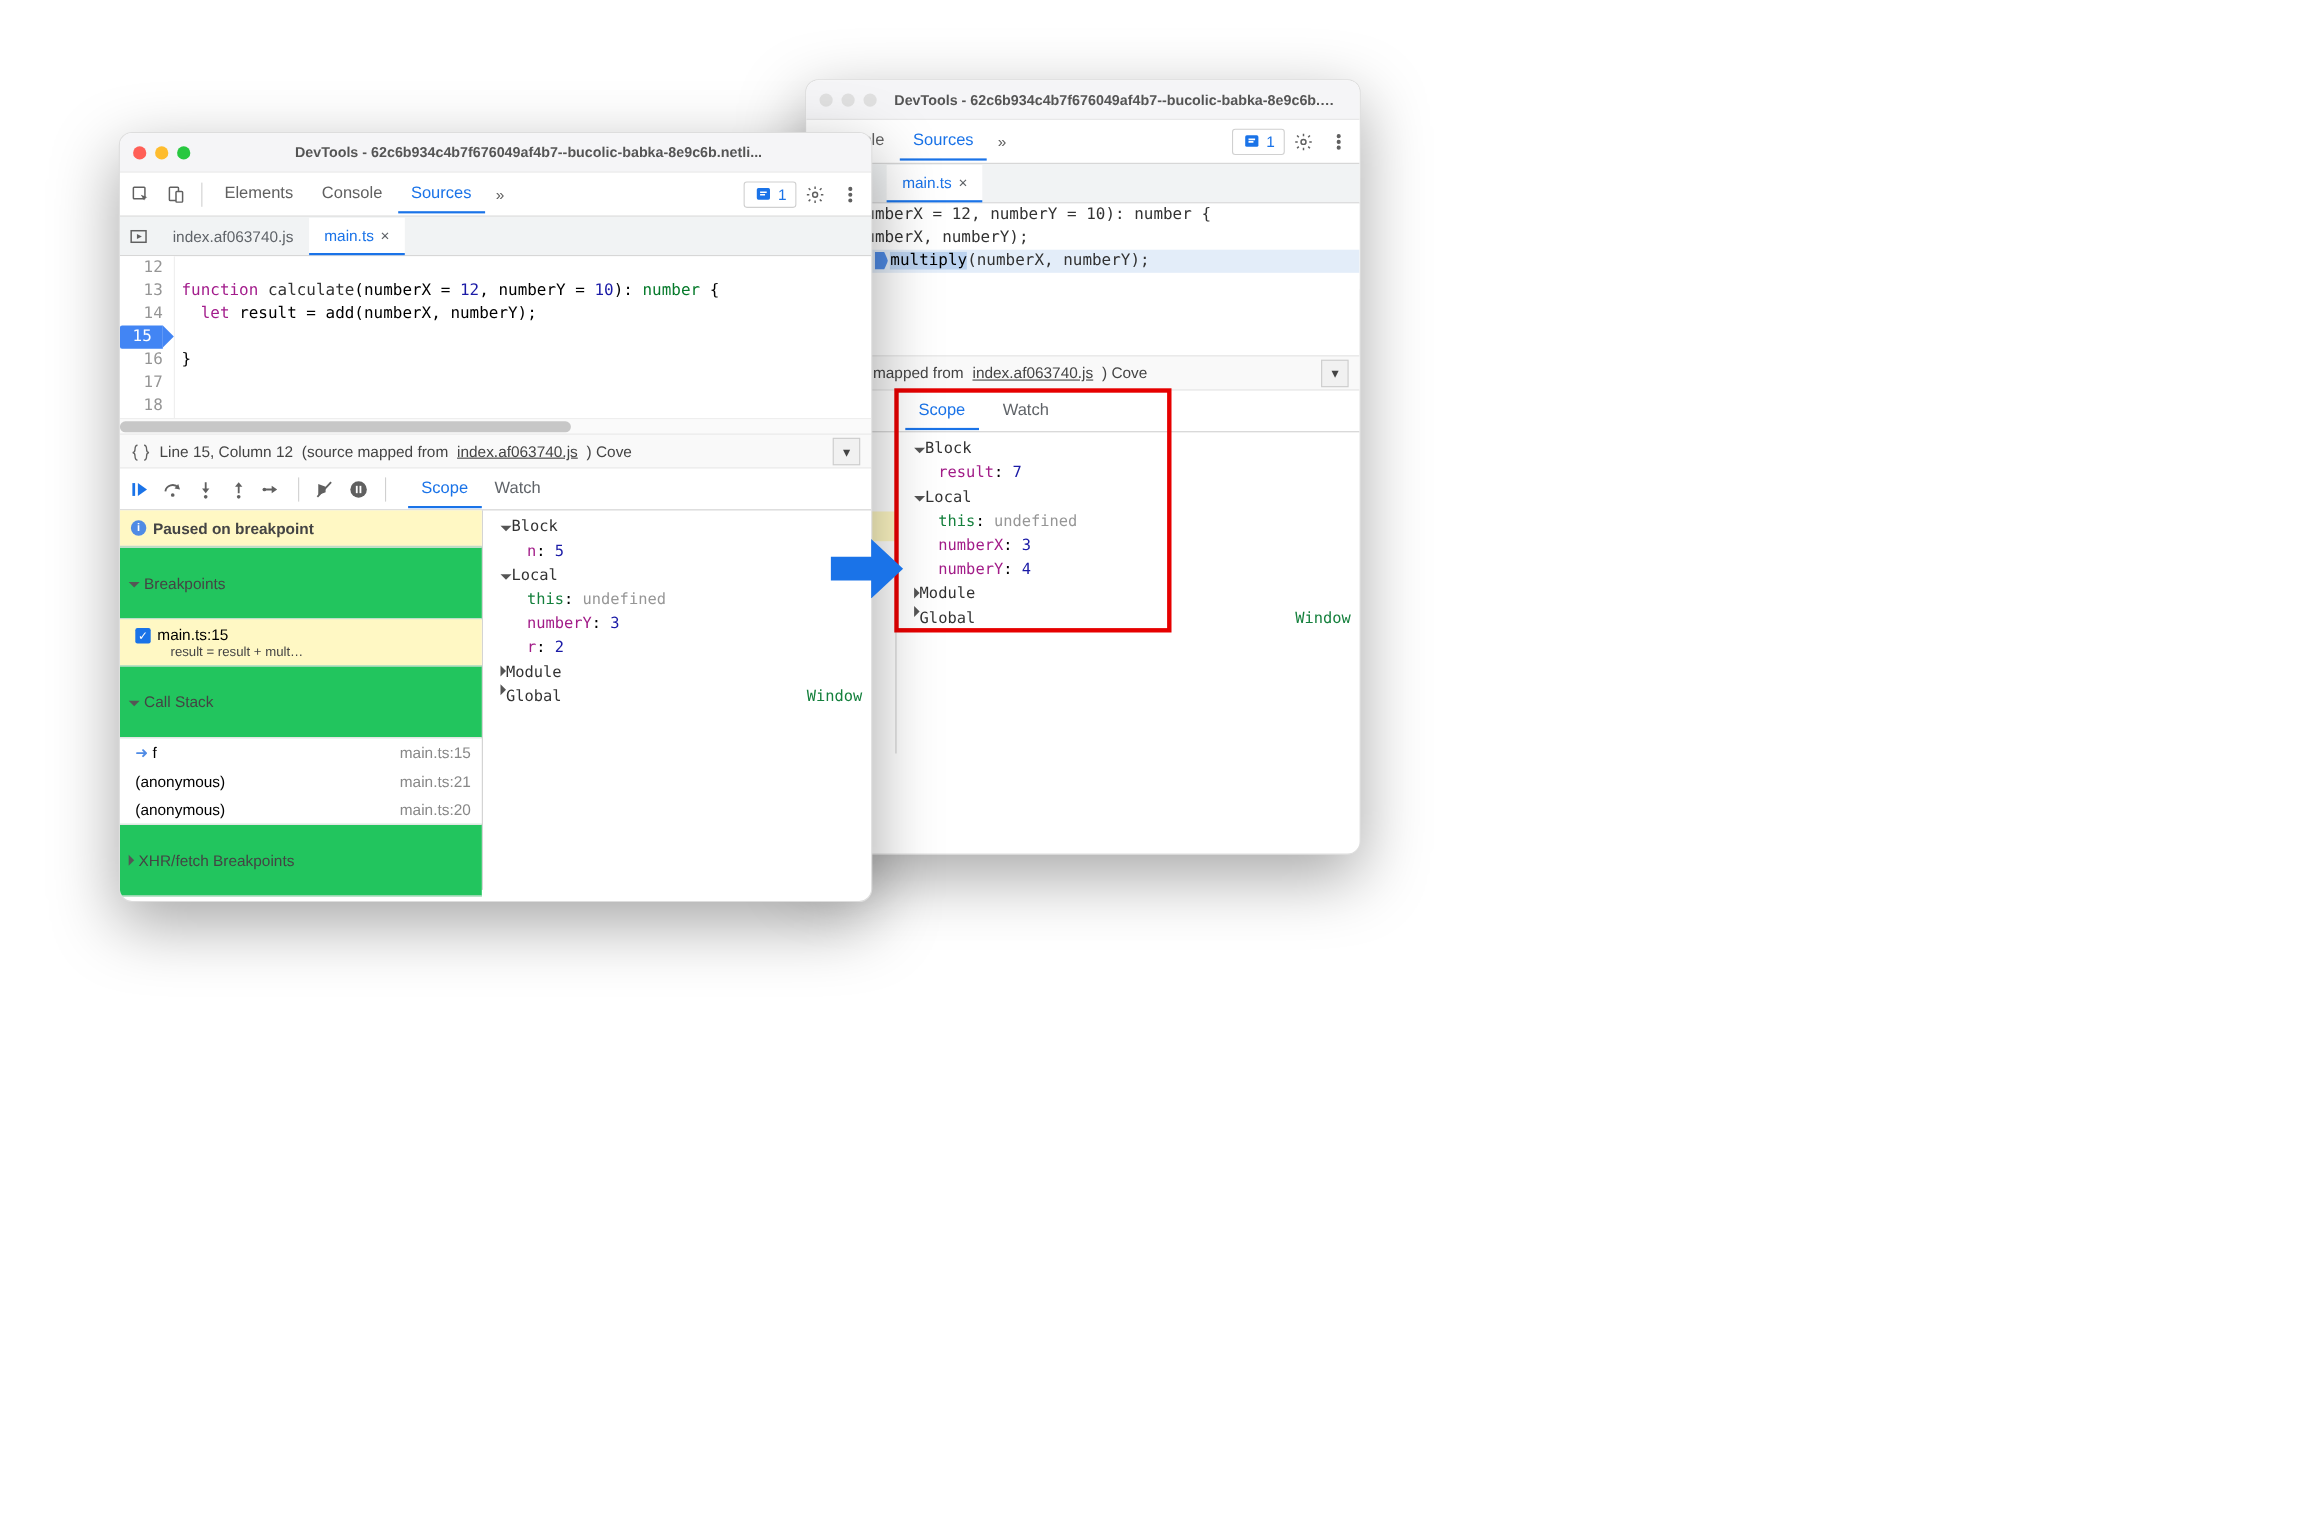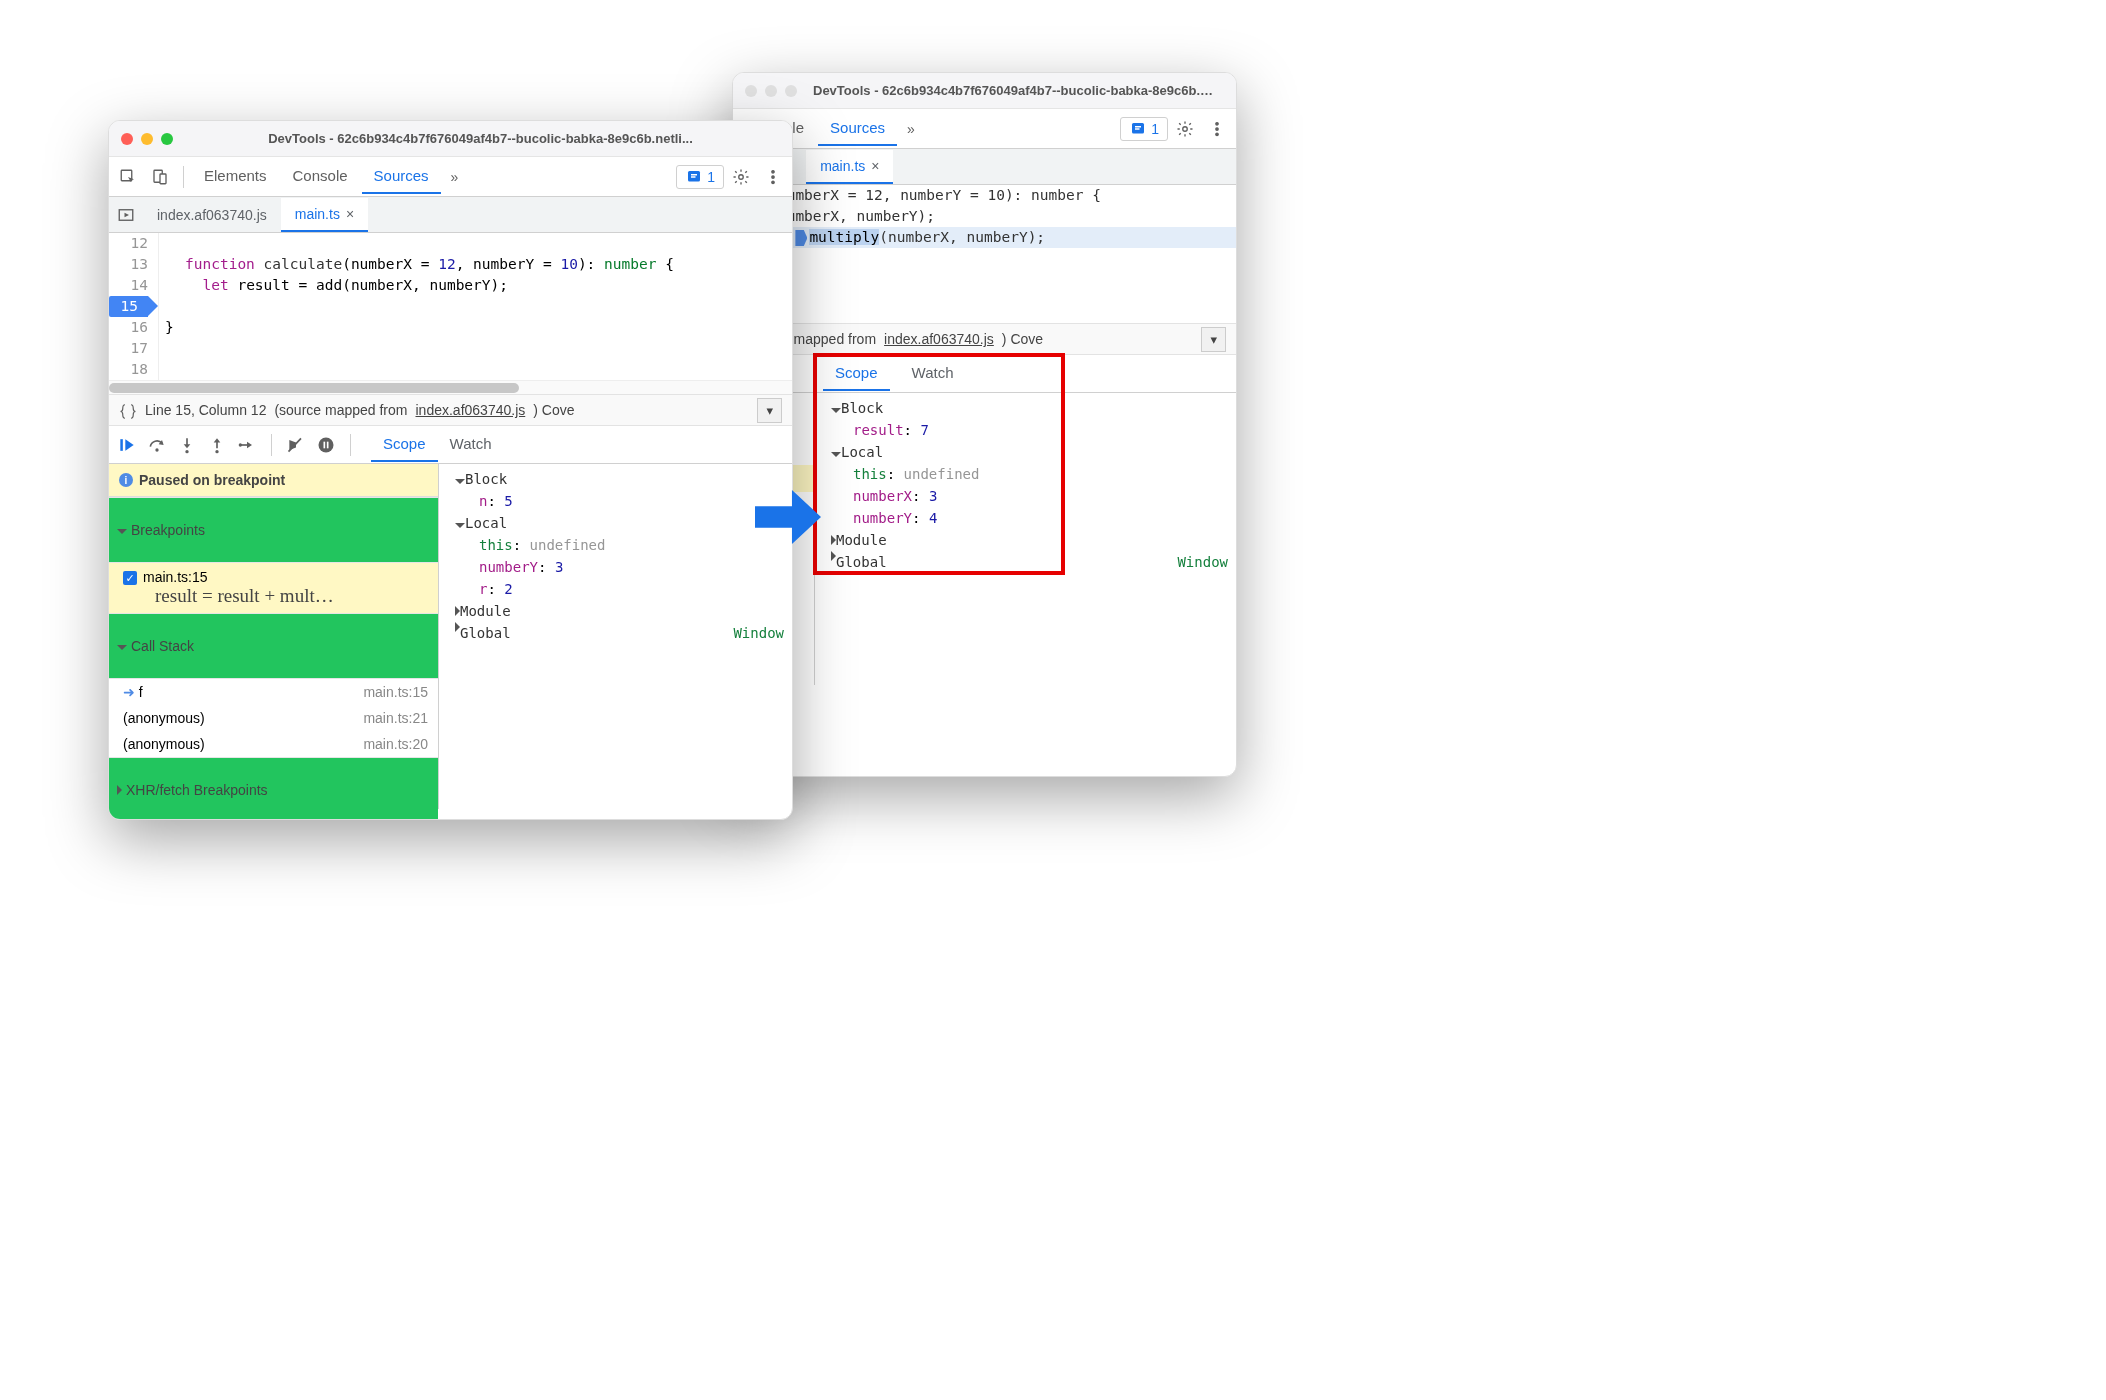--- a/index.html
+++ b/index.html
@@ -25,21 +25,21 @@
 .filetabs .ftab.active { color: #1a73e8; border-bottom: 2px solid #1a73e8; background: #fff; }
 .filetabs .ftab .close { margin-left: 6px; color: #5f6368; }
 .code-area { display: flex; background: #fff; font-family: Menlo, Consolas, monospace; font-size: 14.5px; line-height: 21px; position: relative; }
 .gutter { width: 50px; text-align: right; color: #969696; padding-right: 10px; user-select: none; background: #fff; border-right: 1px solid #eee; }
 .gutter .ln { height: 21px; }
 .gutter .bp { background: #4285f4; color: #fff; border-radius: 2px 0 0 2px; position: relative; padding-right: 10px; }
 .gutter .bp::after { content: ''; position: absolute; right: -10px; top: 0; border: 10.5px solid transparent; border-left-color: #4285f4; border-right: 0; }
 .codelines { flex: 1; }
 .codeline { height: 21px; padding-left: 6px; white-space: pre; }
 .hl { background: #e3edf9; }
-.kw { color: #a31d8c; margin-left: 20px; }
+.kw { color: #a31d8c; }
 .type { color: #067a2b; }
 .fn { color: #333; }
 .num { color: #1a1aa6; }
 .txt { color: #333; }
 .marker { display: inline-block; width: 12px; height: 16px; background: #4f8be5; -webkit-clip-path: polygon(0 0, 70% 0, 100% 50%, 70% 100%, 0 100%); clip-path: polygon(0 0, 70% 0, 100% 50%, 70% 100%, 0 100%); vertical-align: middle; margin-right: 2px; }
 .marker.outline { background: #fff; box-shadow: inset 0 0 0 1.5px #4f8be5; }
 .hscroll { height: 14px; background: #fafafa; position: relative; border-top: 1px solid #eee; }
 .hthumb { position: absolute; left: 0; top: 2px; height: 10px; width: 60%; background: #c7c7c7; border-radius: 5px; }
 .statusbar { height: 32px; display: flex; align-items: center; padding: 0 10px; border-top: 1px solid #e3e3e3; border-bottom: 1px solid #e3e3e3; font-size: 14px; color: #444; background: #f9f9f9; gap: 8px; }
 .statusbar .link { text-decoration: underline; }
@@ -51,21 +51,21 @@
 .panels-row { display: flex; flex: 1; min-height: 0; }
 .left-panel { width: 330px; border-right: 1px solid #d0d0d0; display: flex; flex-direction: column; font-size: 14px; }
 .paused { background: #fff8c4; padding: 8px 10px; color: #444; font-weight: 600; display: flex; align-items: center; gap: 6px; border-bottom: 1px solid #ddd;}
 .info-ic { display:inline-flex; width:14px; height:14px; border-radius:50%; background:#4f8be5; color:#fff; align-items:center; justify-content:center; font-size:10px; font-weight:bold;}
 .section-head { padding: 24px 8px; background: #22c55e; border-bottom: 1px solid #e5e5e5; border-top: 1px solid #e5e5e5; color: #444; display:flex; align-items:center; gap:4px;}
 .tri { display:inline-block; width:0; height:0; border:5px solid transparent; }
 .tri.down { border-top-color:#555; border-bottom:0; margin-top:3px;}
 .tri.right { border-left-color:#555; border-right:0;}
 .bp-item { padding: 6px 10px 6px 14px; background: #fff8c4; }
 .bp-item .chk { width:14px; height:14px; background:#1a73e8; border-radius:2px; display:inline-flex; align-items:center; justify-content:center; color:#fff; font-size:11px; margin-right:6px; vertical-align:middle;}
-.bp-item .bp-code { font-family: Liberation Serif, serif; font-size: 19px; color:#444; padding-left: 32px; white-space:nowrap; overflow:hidden; text-overflow:ellipsis;}
+.bp-item .bp-code { font-family: Liberation Sans, sans-serif; font-size: 12px; color:#444; padding-left: 32px; white-space:nowrap; overflow:hidden; text-overflow:ellipsis;}
 .cs-row { display:flex; justify-content:space-between; padding:5px 10px 5px 14px; }
 .cs-row .loc { color:#888; }
 .cs-row.current { color:#000;}
 .cs-row.current .arr { color:#4f8be5; margin-right:4px;}
 .scope-body { flex:1; padding: 4px 0; font-family: Menlo, monospace; font-size: 14px; line-height: 22px; overflow:hidden;}
 .sc-line { padding-left: 16px; white-space: nowrap; }
 .sc-name { color: #a21c88; }
 .sc-val { color: #1a1aa6; }
 .sc-undef { color: #969696; }
 .sc-head { color: #333; font-weight: 500; }

